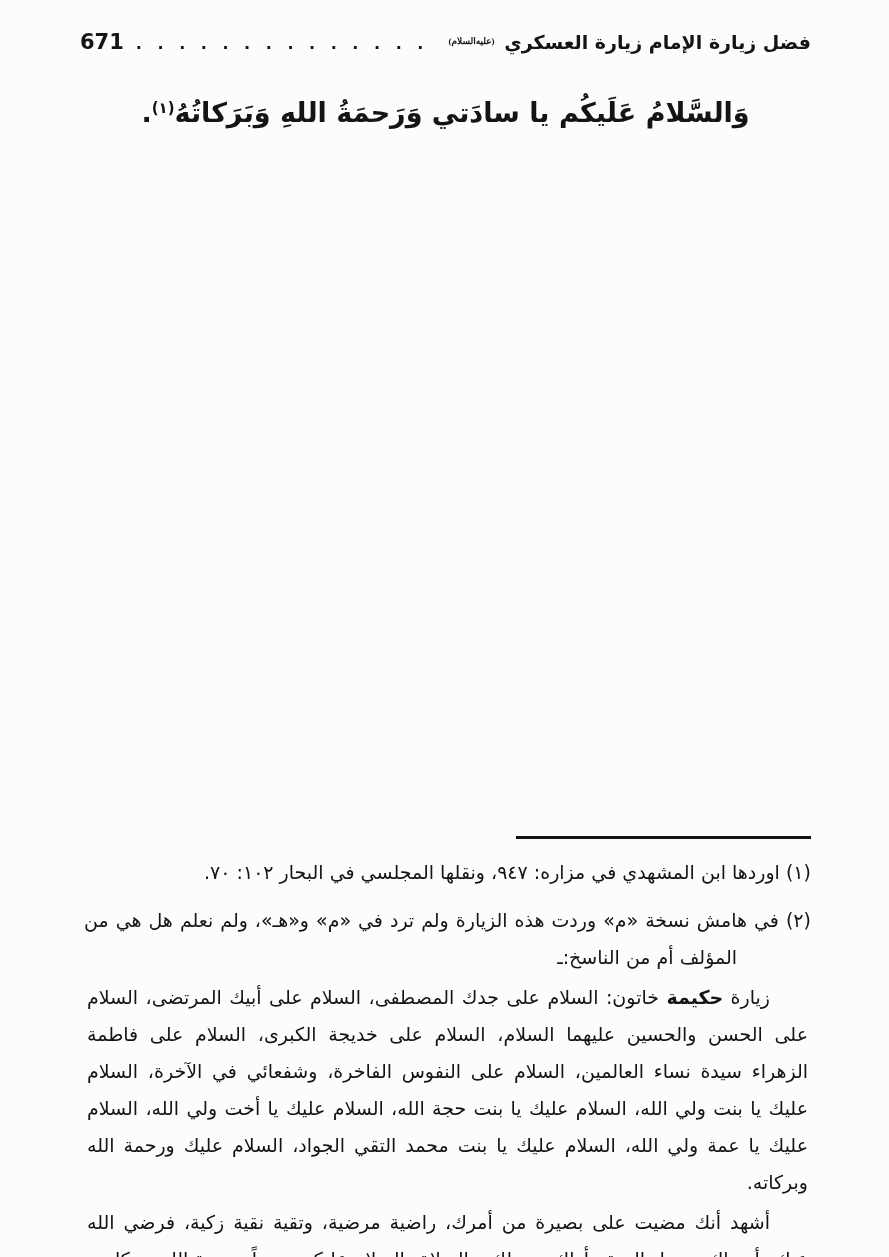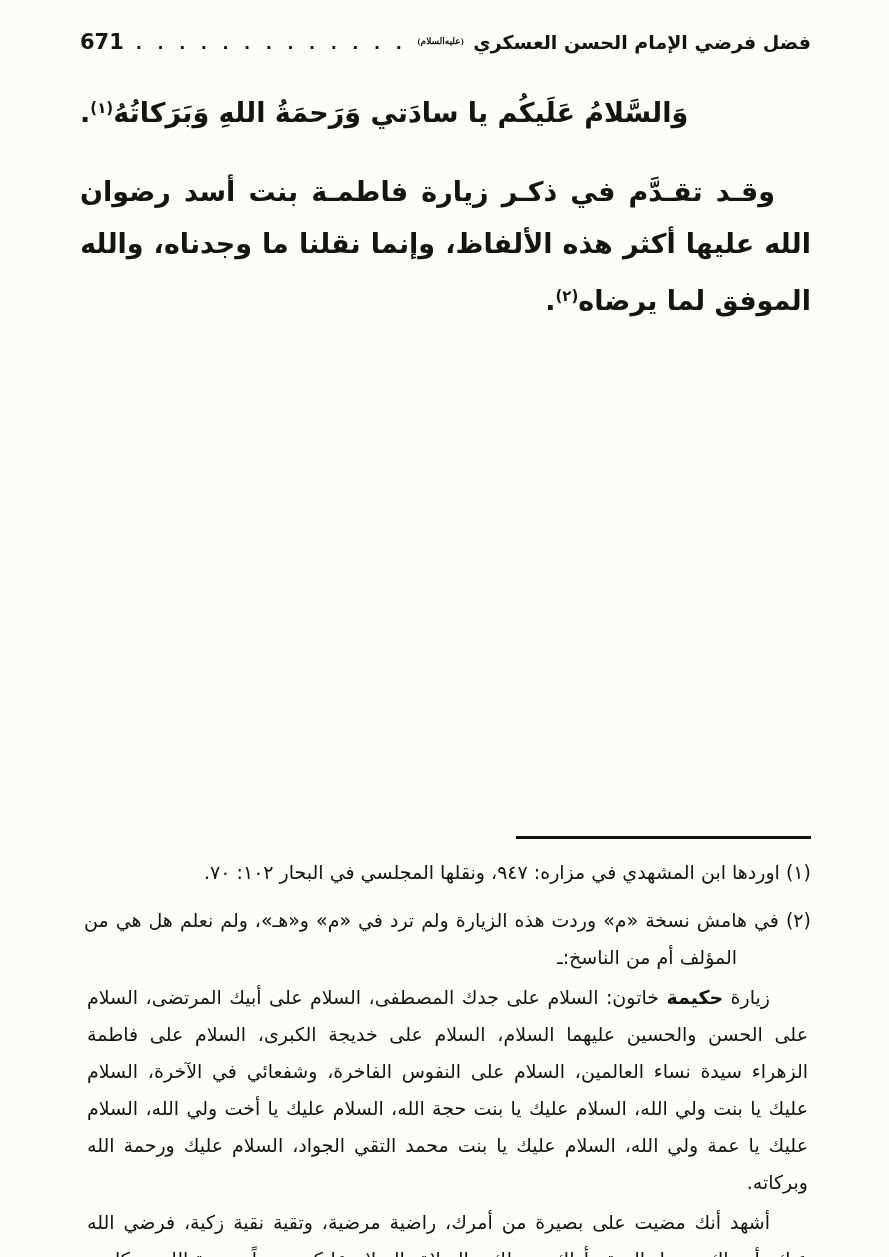--- a/index.html
+++ b/index.html
@@ -56,21 +56,21 @@
     font-weight: bold;
   }
   
   .body-text {
     margin-top: 28px;
     font-size: 27px;
     font-weight: bold;
     line-height: 52px;
   }
   .closing-line {
-    text-align: left;
+    text-align: center;
   }
   .main-paragraph {
     margin-top: 8px;
     text-align: justify;
     text-indent: 36px;
   }
   .fn-ref {
     font-size: 15px;
     vertical-align: 9px;
     letter-spacing: -1px;
@@ -104,31 +104,30 @@
   .bold-word { font-weight: bold; }
 </style>
 </head>
 <body>
 
 <div class="page">
   <div class="content">
 
     <header class="running-head">
       <span class="head-title">
-        <span>فضل فرضي الإمام الحسن العسكري</span>
+        <span>فضل زيارة الإمام زيارة العسكري</span>
         <span class="honorific">(عليه‌السلام)</span>
       </span>
       <span class="leader-dots">. . . . . . . . . . . . . . . . . . . . . . . . . . . . . . . . . . . . . . . . . . . . . . . . . .</span>
       <span class="page-number">671</span>
     </header>
 
     <main class="body-text">
       <p class="closing-line"><span>وَالسَّلامُ عَلَيكُم يا سادَتي وَرَحمَةُ اللهِ وَبَرَكاتُهُ</span><span class="fn-ref">(١)</span><span>.</span></p>
 
-      <p class="main-paragraph"><span>وقـد تقـدَّم في ذكـر زيارة فاطمـة بنت أسد رضوان الله عليها أكثر هذه الألفاظ، وإنما نقلنا ما وجدناه، والله الموفق لما يرضاه</span><span class="fn-ref">(٢)</span><span>.</span></p>
     </main>
   </div>
 
   <footer class="footnotes">
     <div class="footnote-rule"></div>
 
     <p class="fn-item"><span>(١)</span> <span>اوردها ابن المشهدي في مزاره: ٩٤٧، ونقلها المجلسي في البحار ١٠٢: ٧٠.</span></p>
 
     <p class="fn-item fn-hanging"><span>(٢)</span> <span>في هامش نسخة «م» وردت هذه الزيارة ولم ترد في «م» و«هـ»، ولم نعلم هل هي من المؤلف أم من الناسخ:ـ</span></p>
 

